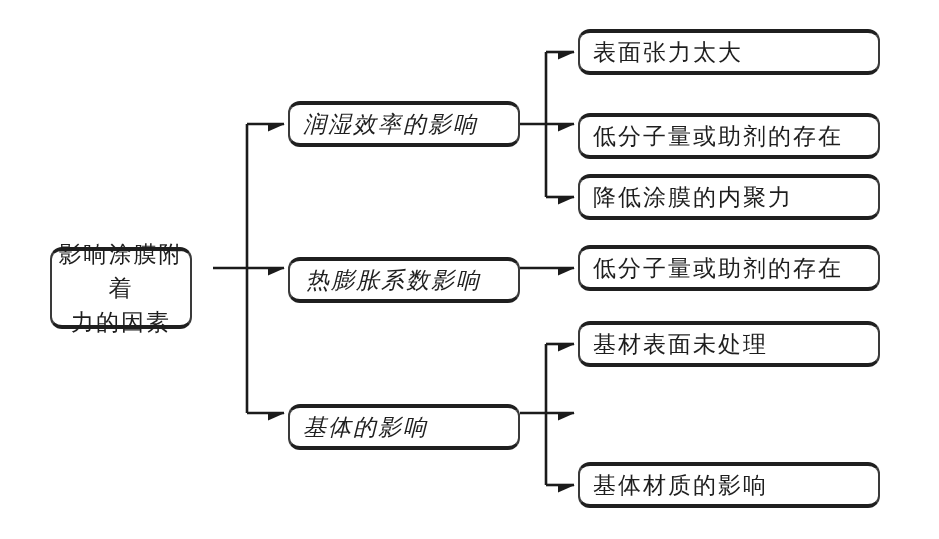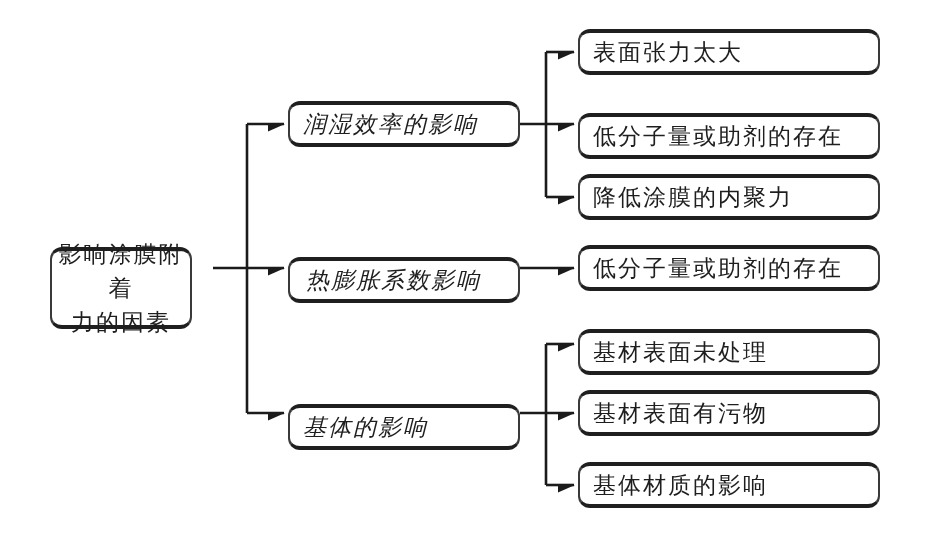--- a/index.html
+++ b/index.html
@@ -58,21 +58,21 @@
     width: 302px; height: 46px;
     padding-left: 13px;
   }
   #mid-0 { top: 101px; }
   #mid-1 { top: 257px; padding-left: 16px; }
   #mid-2 { top: 404px; }
   #leaf-0 { top: 29px;  }
   #leaf-1 { top: 113px; }
   #leaf-2 { top: 174px; }
   #leaf-3 { top: 245px; }
-  #leaf-4 { top: 329px; }
+  #leaf-4 { top: 321px; }
   #leaf-5 { top: 390px; }
   #leaf-6 { top: 462px; font-family: Liberation Serif, serif; }
 </style>
 </head>
 <body>
 
 <div class="canvas">
 
   <svg class="connectors" viewBox="0 0 939 539" xmlns="http://www.w3.org/2000/svg">
     <defs>
@@ -106,16 +106,15 @@
 
   <div class="node mid" id="mid-0">润湿效率的影响</div>
   <div class="node mid" id="mid-1">热膨胀系数影响</div>
   <div class="node mid" id="mid-2">基体的影响</div>
 
   <div class="node leaf" id="leaf-0">表面张力太大</div>
   <div class="node leaf" id="leaf-1">低分子量或助剂的存在</div>
   <div class="node leaf" id="leaf-2">降低涂膜的内聚力</div>
   <div class="node leaf" id="leaf-3">低分子量或助剂的存在</div>
   <div class="node leaf" id="leaf-4">基材表面未处理</div>
-  <div class="node leaf" id="leaf-5">基材表面有污物</div>
   <div class="node leaf" id="leaf-6">基体材质的影响</div>
 
 </div>
 
 </body></html>

